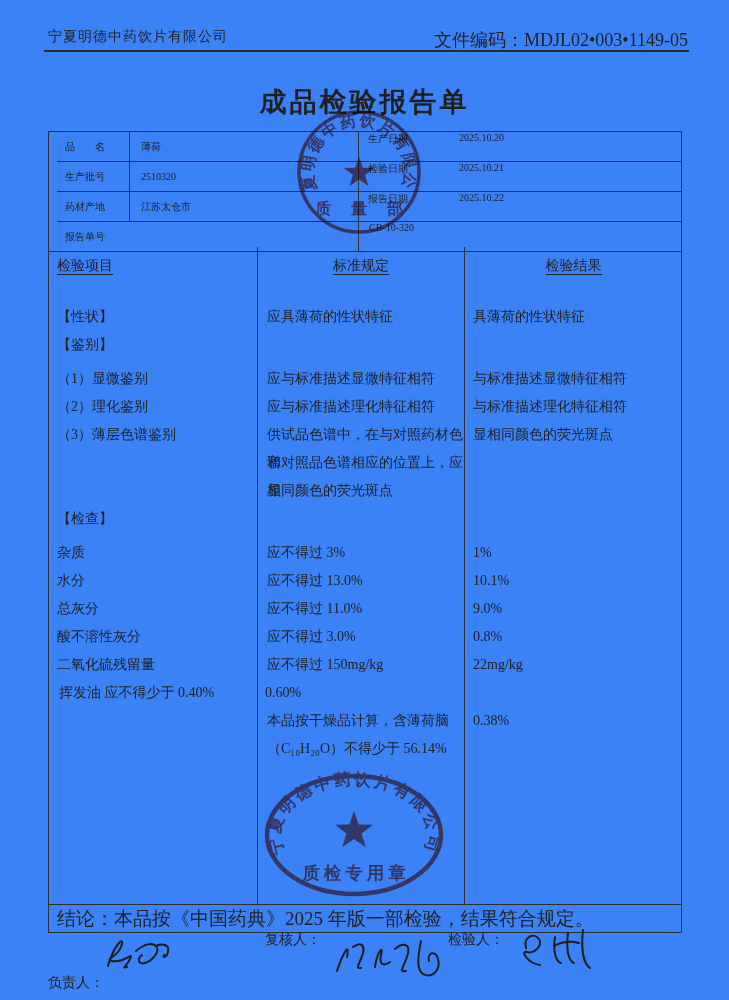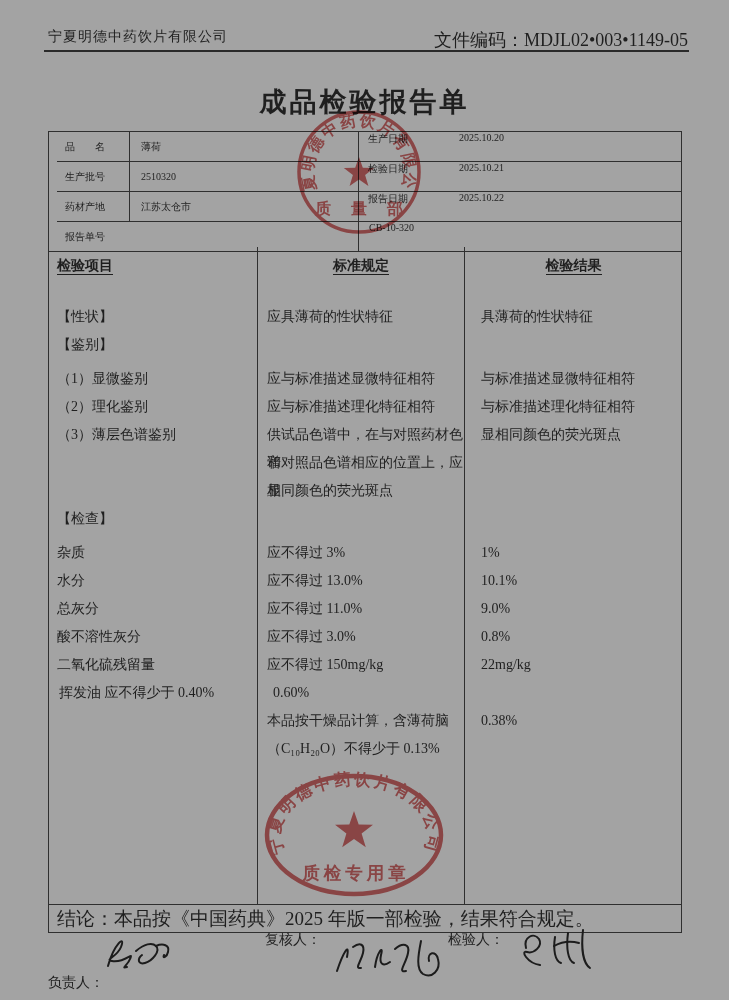--- a/index.html
+++ b/index.html
@@ -1,16 +1,16 @@
 <!DOCTYPE html>
 <html><head>
 <meta charset="utf-8">
 <style>
   html,body{margin:0;padding:0;background:#ffffff;}
-  .page{position:relative;width:729px;height:1000px;background:#a3a3a3;overflow:hidden;
+  .page{position:relative;width:729px;height:1000px;background:#3b82f6;overflow:hidden;
         font-family:"Liberation Serif", serif;color:#1f1f1f;}
   
   .hdr-company{position:absolute;left:48px;top:28px;font-size:14px;letter-spacing:1px;}
   .hdr-code{position:absolute;right:41px;top:28px;font-size:18px;}
   .hdr-rule{position:absolute;left:44px;top:50px;width:645px;height:2px;background:#2a2a2a;}
   
   .title{position:absolute;left:0;top:84px;width:729px;text-align:center;
          font-size:27px;font-weight:bold;letter-spacing:3px;}
   
   .info{position:absolute;left:48px;top:131px;width:634px;border:1px solid #2f2f2f;box-sizing:border-box;background:transparent;}
@@ -23,33 +23,33 @@
   .rhalf{position:absolute;left:301px;right:0;top:0;bottom:0;border-left:1px solid #2f2f2f;
          display:flex;}
   .rlabel{width:83px;padding-left:9px;flex:none;}
   .rvalue{margin-left:8px;}
   .rvalue-only{margin-left:10px;}
   
   .main{position:absolute;left:48px;top:247px;width:634px;height:658px;box-sizing:border-box;
         border:1px solid #2f2f2f;border-top:none;font-size:14px;}
   .vdiv{position:absolute;top:0;bottom:0;width:1px;background:#2f2f2f;}
   .vdiv.d1{left:208px;} .vdiv.d2{left:415px;}
-  .mhead{position:absolute;top:0;left:0;right:0;height:46px;font-weight:bold;}
+  .mhead{position:absolute;top:0;left:0;right:0;height:46px;}
   .mh{position:absolute;top:10px;display:inline-block;}
   .mh span{border-bottom:1px solid #1f1f1f;padding-bottom:1px;}
   .mh.h1{left:8px;}
   .mh.h2{left:209px;width:206px;text-align:center;}
   .mh.h3{left:416px;width:217px;text-align:center;}
   .mrows{position:absolute;left:0;right:0;top:56px;}
   .mrow{display:flex;height:28px;line-height:28px;}
   .mrow.tall{height:84px;}
   .mrow.gap{margin-top:6px;}
   .c1{width:208px;box-sizing:border-box;padding-left:8px;flex:none;}
   .c2{width:207px;box-sizing:border-box;padding-left:10px;flex:none;}
-  .c3{flex:1;box-sizing:border-box;padding-left:17px;}
+  .c3{flex:1;box-sizing:border-box;padding-left:9px;}
   .c2 .ln{height:28px;line-height:28px;}
   
   .concl{position:absolute;left:48px;top:905px;width:634px;height:28px;box-sizing:border-box;
          border:1px solid #2f2f2f;border-top:none;display:flex;align-items:flex-end;
          padding-left:8px;font-size:19px;}
   
   .sig-label{position:absolute;font-size:14px;}
   .sig-svg{position:absolute;}
   .sig-svg path{stroke:#1c1c1c;stroke-width:2;fill:none;stroke-linecap:round;stroke-linejoin:round;}
   
@@ -171,21 +171,21 @@
         <div class="c2">挥发油 应不得少于 0.40%</div>
         <div class="c3">0.60%</div>
       </div>
       <div class="mrow">
         <div class="c1"></div>
         <div class="c2">本品按干燥品计算，含薄荷脑</div>
         <div class="c3">0.38%</div>
       </div>
       <div class="mrow">
         <div class="c1"></div>
-        <div class="c2">（C₁₀H₂₀O）不得少于 0.13%</div>
+        <div class="c2">（C₁₀H₂₀O）不得少于 56.14%</div>
         <div class="c3"></div>
       </div>
     </div>
   </div>
 
   <div class="concl">
     <span>结论：本品按《中国药典》2025 年版一部检验，结果符合规定。</span>
   </div>
 
   <div class="sig-label" style="left:48px;top:931px;margin-top:43px;">负责人：</div>

